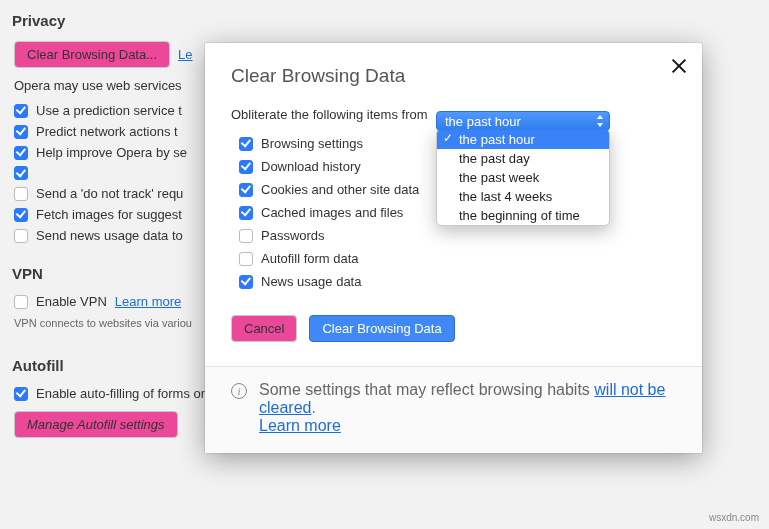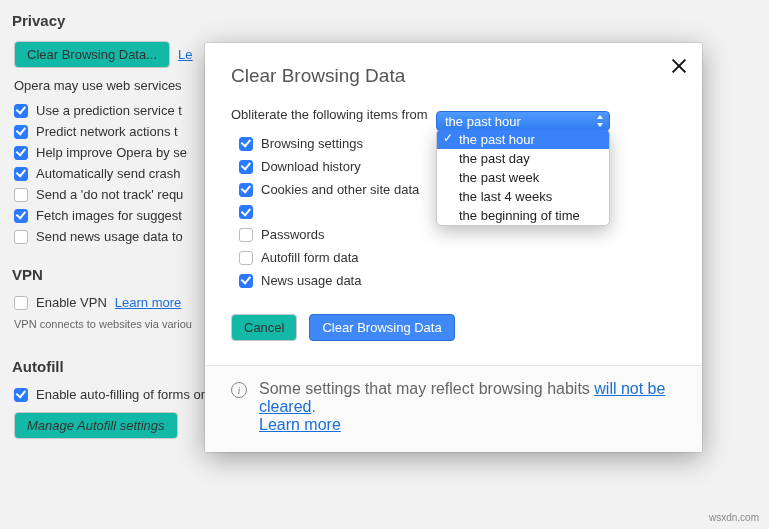--- a/index.html
+++ b/index.html
@@ -19,21 +19,21 @@
     padding: 8px 12px;
   }
   h3.section {
     font-size: 15px;
     font-weight: 600;
     color: #3b3b3b;
     margin: 4px 0 12px 0;
   }
   .btn {
     display: inline-block;
-    background: #14b8a6;
+    background: #ec4899;
     border: 1px solid #c9c9c9;
     border-radius: 4px;
     padding: 5px 12px;
     font-size: 13px;
     color: #333;
     cursor: pointer;
   }
   .link {
     color: #1a6ed8;
     text-decoration: underline;
@@ -241,21 +241,20 @@
       <div class="row">
         <span class="chk on"></span>
         <span>Predict network actions t</span>
       </div>
       <div class="row">
         <span class="chk on"></span>
         <span>Help improve Opera by se</span>
       </div>
       <div class="row">
         <span class="chk on"></span>
-        <span>Automatically send crash</span>
       </div>
       <div class="row">
         <span class="chk"></span>
         <span>Send a 'do not track' requ</span>
       </div>
       <div class="row">
         <span class="chk on"></span>
         <span>Fetch images for suggest</span>
       </div>
       <div class="row">
@@ -297,20 +296,21 @@
         <div class="row">
           <span class="chk on"></span>
           <span>Download history</span>
         </div>
         <div class="row">
           <span class="chk on"></span>
           <span>Cookies and other site data</span>
         </div>
         <div class="row">
           <span class="chk on"></span>
+          <span>Cached images and files</span>
         </div>
         <div class="row">
           <span class="chk"></span>
           <span>Passwords</span>
         </div>
         <div class="row">
           <span class="chk"></span>
           <span>Autofill form data</span>
         </div>
         <div class="row">

